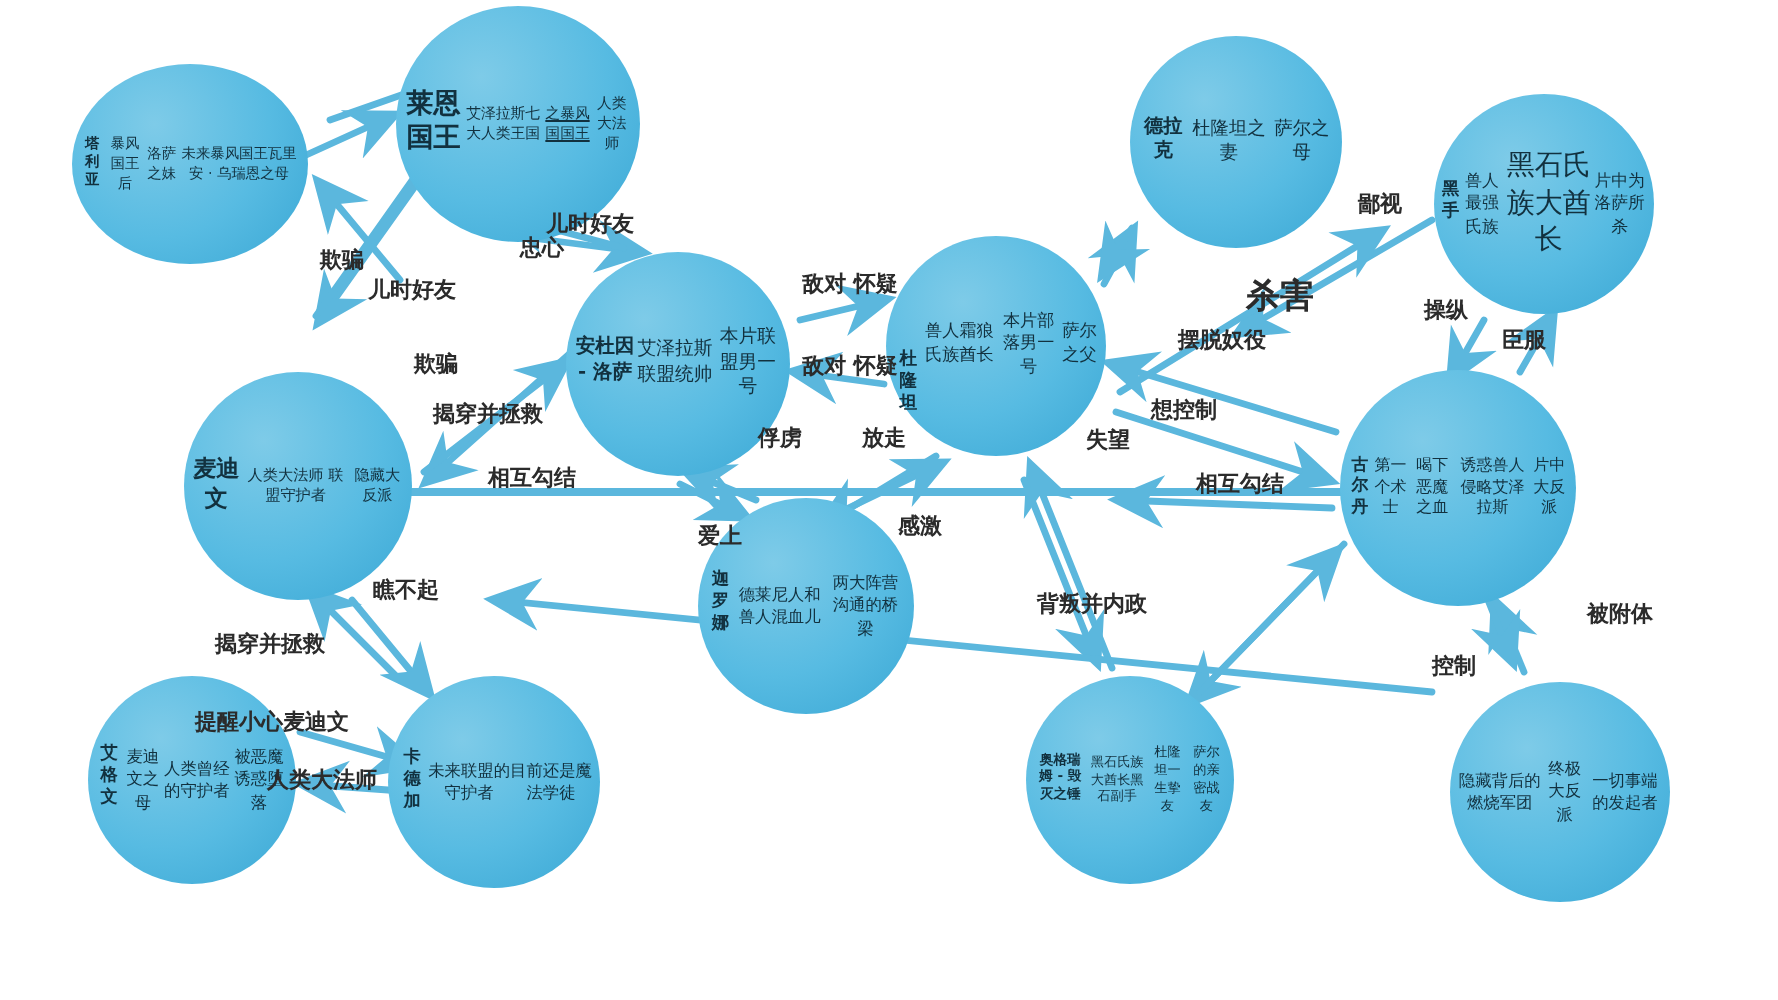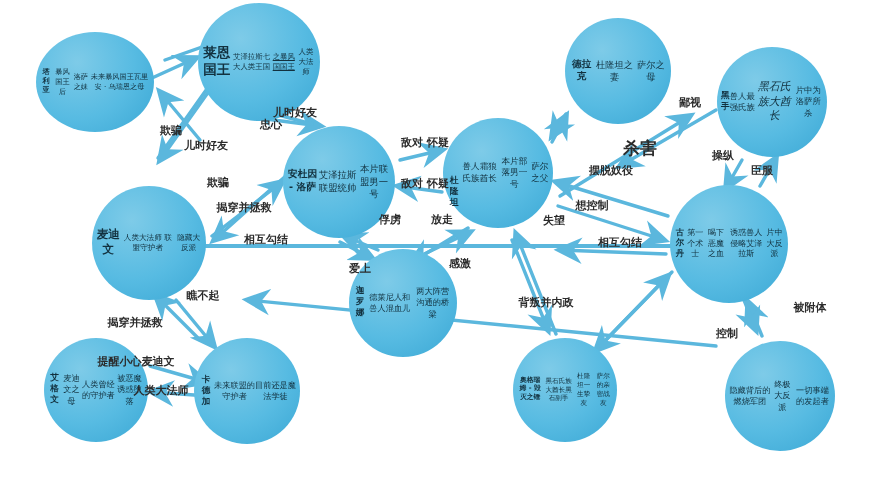--- a/index.html
+++ b/index.html
@@ -97,21 +97,21 @@
         <div class="line" style="font-size: 7.4px;">人类大法师</div>
       </div>
       <div class="node" style="left: 565px; top: 18px; width: 106px; height: 106px; padding: 4px;">
         <div class="title" style="font-size: 9.6px; margin-bottom: 3px;">德拉克</div>
         <div class="line" style="font-size: 9.2px;">杜隆坦之妻</div>
         <div class="line" style="font-size: 9.2px;">萨尔之母</div>
       </div>
       <div class="node" style="left: 717px; top: 47px; width: 110px; height: 110px; padding: 4px;">
         <div class="title" style="font-size: 8.6px; margin-bottom: 3px;">黑手</div>
         <div class="line" style="font-size: 8.4px;">兽人最强氏族</div>
-        <div class="line" style="font-size: 11px; font-style: italic;">黑石氏族大酋长</div>
+        <div class="line" style="font-size: 14px;">黑石氏族大酋长</div>
         <div class="line" style="font-size: 8.4px;">片中为洛萨所杀</div>
       </div>
       <div class="node" style="left: 283px; top: 126px; width: 112px; height: 112px; padding: 4px;">
         <div class="title" style="font-size: 9.8px; margin-bottom: 3px;">安杜因 - 洛萨</div>
         <div class="line" style="font-size: 9.4px;">艾泽拉斯联盟统帅</div>
         <div class="line" style="font-size: 9.4px;">本片联盟男一号</div>
       </div>
       <div class="node" style="left: 443px; top: 118px; width: 110px; height: 110px; padding: 4px;">
         <div class="title" style="font-size: 8.8px; margin-bottom: 3px; margin-top: 40px;">杜隆坦</div>
         <div class="line" style="font-size: 8.6px;">兽人霜狼氏族酋长</div>

